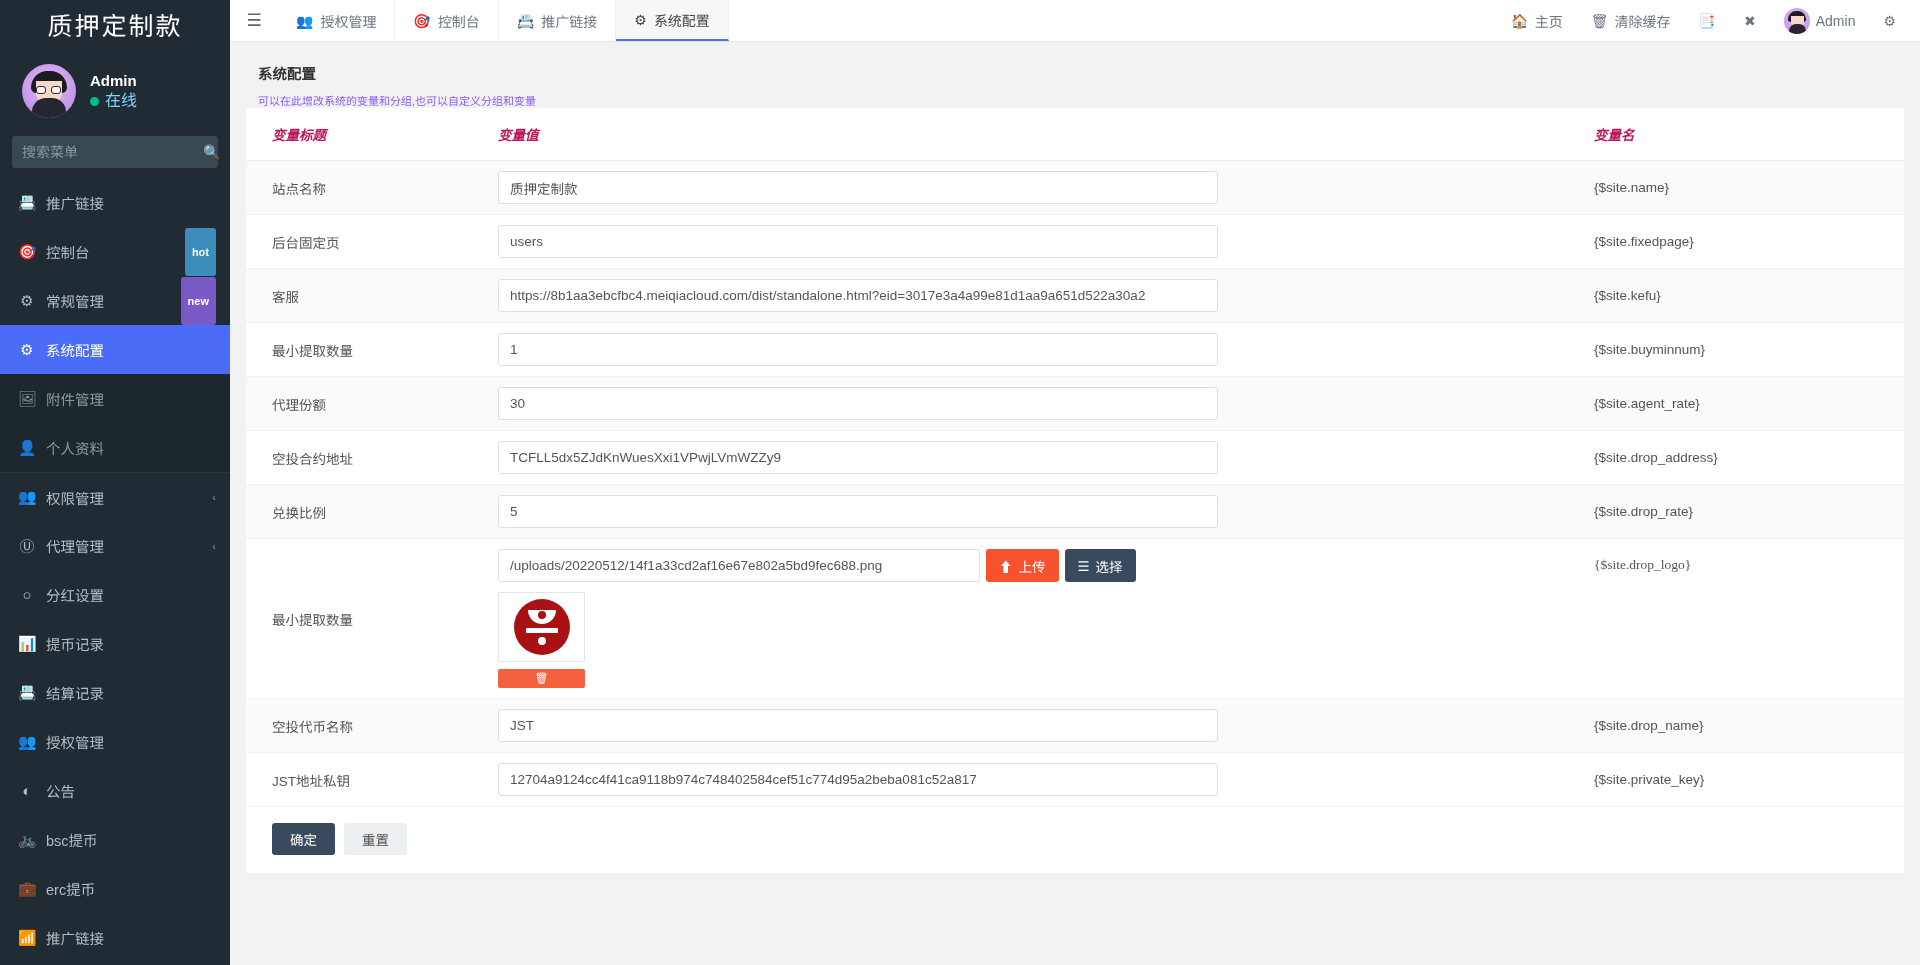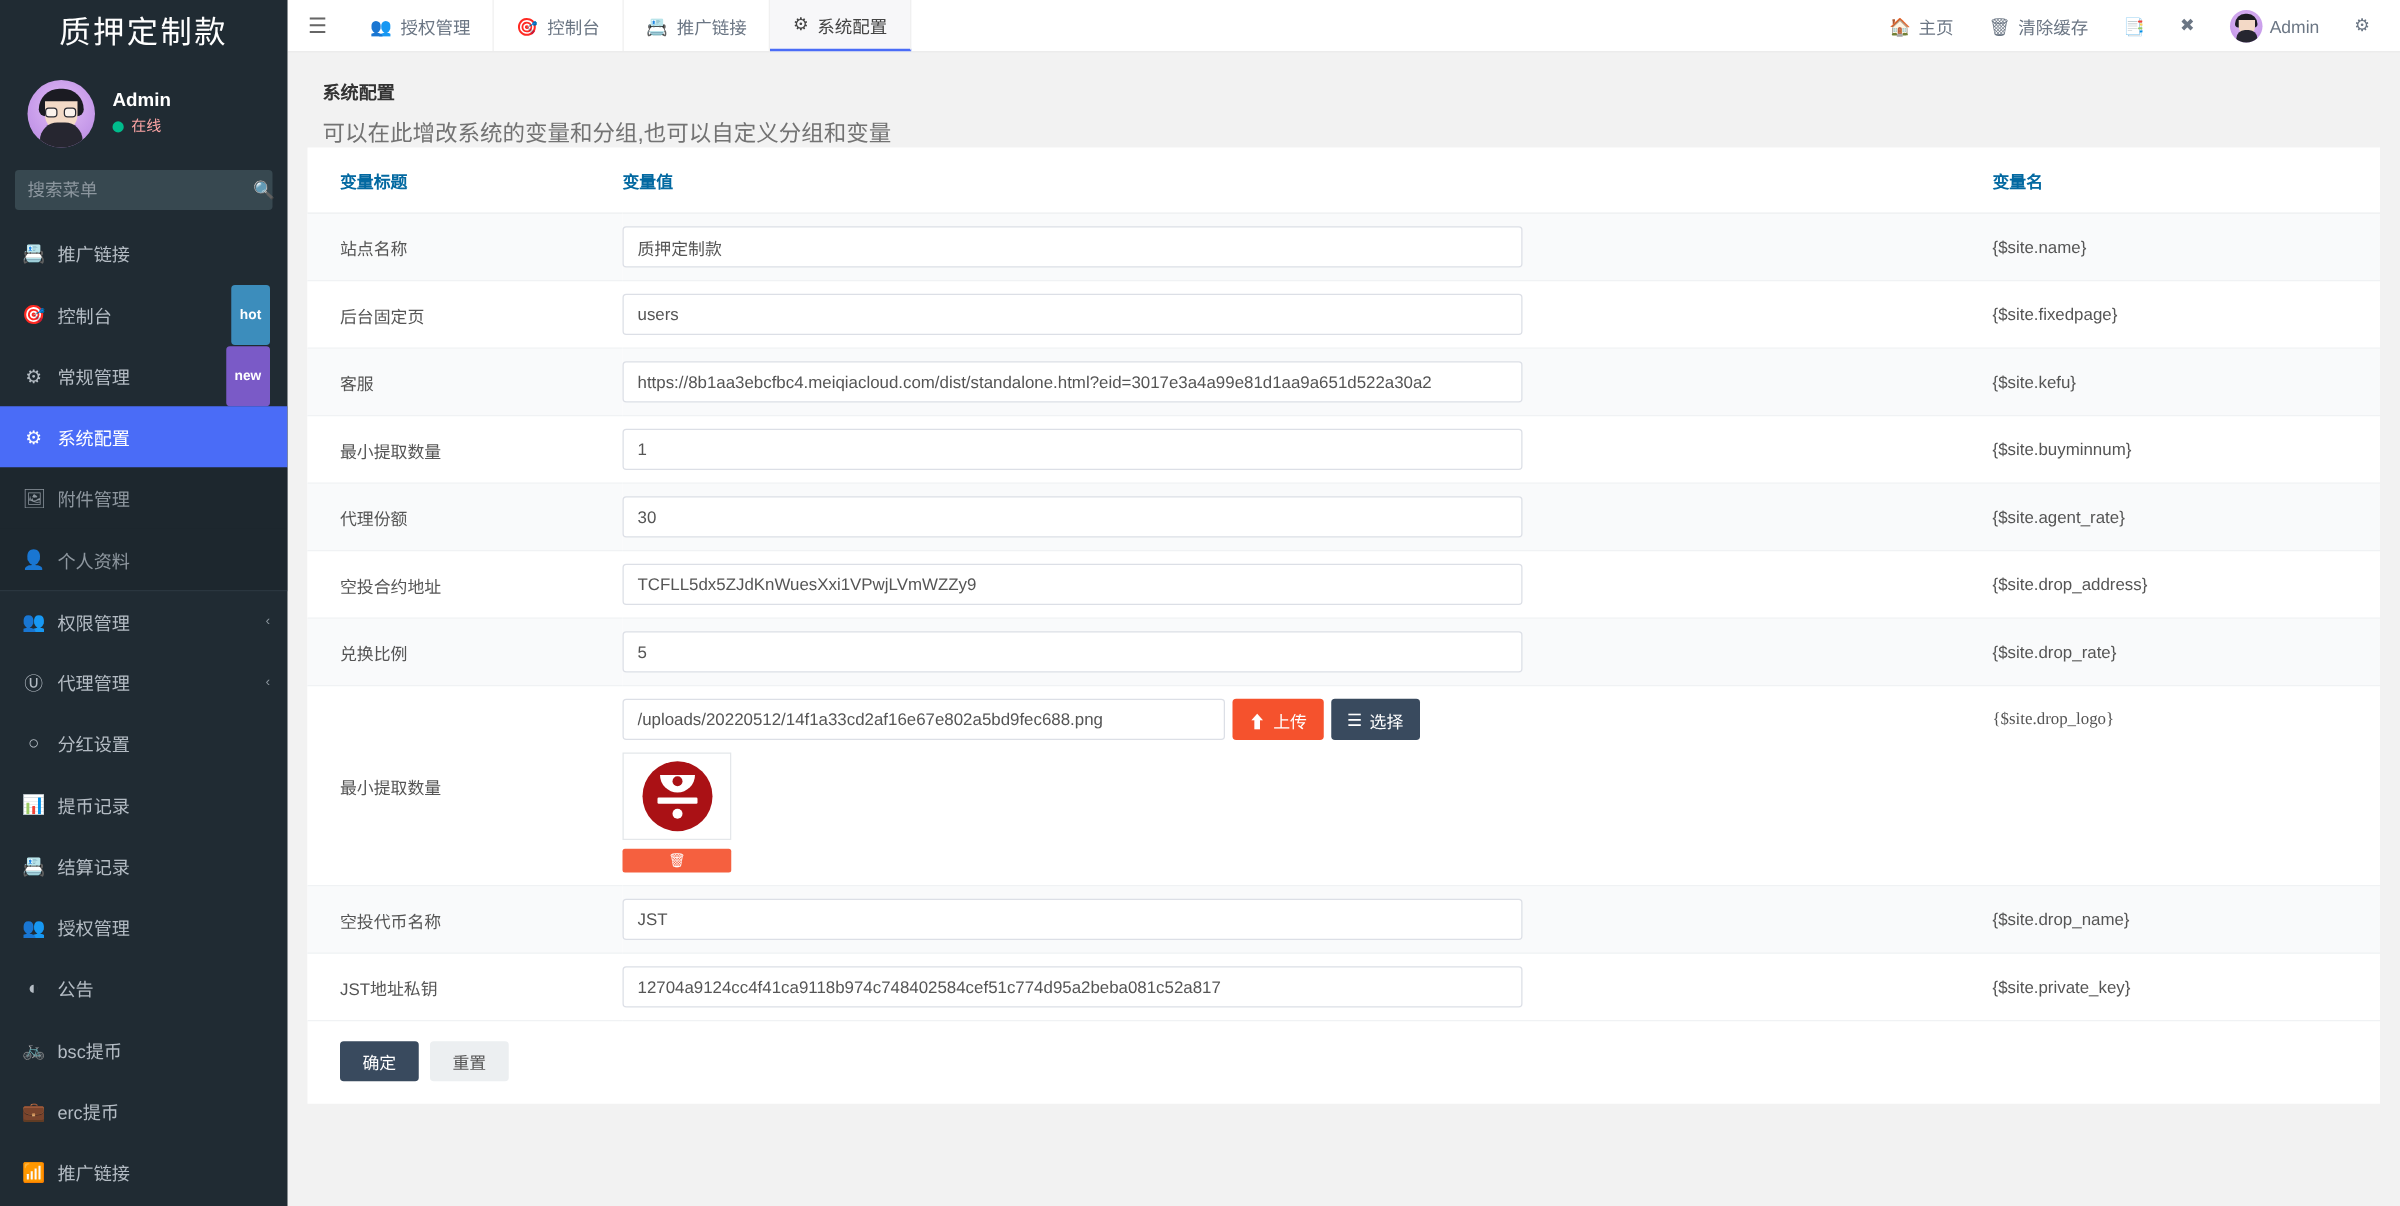--- a/index.html
+++ b/index.html
@@ -51,21 +51,21 @@
     position: absolute; top: 22px; width: 10px; height: 8px;
     border: 1.6px solid #2b2b33; border-radius: 3px; background: #ffffffaa;
   }
   .avatar .glass.l { left: 14px; }
   .avatar .glass.r { left: 29px; }
   .avatar .mask {
     position: absolute; left: 10px; top: 34px; width: 34px; height: 22px;
     background: #262630; border-radius: 14px 14px 4px 4px;
   }
   .uname { color: #fff; font-size: 15px; font-weight: bold; line-height: 20px; }
-  .ustat { font-size: 12px; color: #fca5a5; line-height: 20px; display: flex; align-items: center; gap: 6px; }
+  .ustat { font-size: 16px; color: #7dd3fc; line-height: 20px; display: flex; align-items: center; gap: 6px; }
   .dot-online { width: 9px; height: 9px; border-radius: 50%; background: #00bc8c; display: inline-block; }
 
   .searchwrap {
     margin: 6px 12px 10px 12px;
     background: #374850;
     border-radius: 3px;
     height: 32px;
     display: flex; align-items: center;
     padding: 0 10px;
   }
@@ -130,36 +130,36 @@
     position: relative; overflow: hidden; flex-shrink: 0;
   }
   .tr-avatar .h { position:absolute; left:4px; top:3px; width:18px; height:11px; background:#1b1b22; border-radius:9px 9px 3px 3px; }
   .tr-avatar .f { position:absolute; left:7px; top:8px; width:13px; height:12px; background:#f3d9c6; border-radius:0 0 7px 7px; }
   .tr-avatar .m { position:absolute; left:5px; top:16px; width:17px; height:11px; background:#262630; border-radius:7px 7px 2px 2px; }
 
   
   .content { flex: 1; overflow: hidden; padding: 12px 16px 0 16px; }
   .panel-head { padding: 8px 12px 0 12px; }
   .ph-title { font-size: 14.5px; font-weight: bold; color: #333; }
-  .ph-sub { font-size: 18px; color: #737373; margin-top: 9px; }
+  .ph-sub { font-size: 11px; color: #8b5cf6; margin-top: 9px; }
 
   .tabs { display: flex; gap: 4px; margin: 18px 0 0 12px; align-items: flex-end; }
   .tab {
     background: #e2e7ea; color: #9aa5ad; font-size: 13.5px;
     padding: 9px 22px; border-radius: 3px 3px 0 0; cursor: pointer;
   }
   .tab.active { background: #ffffff; color: #5b646e; }
   .tab.plus { padding: 9px 18px; color: #8c97a0; font-size: 15px; }
 
   .card { background: #ffffff; margin: 0 0 0 0; min-height: 640px; }
 
   table.cfg { width: 100%; border-collapse: collapse; table-layout: fixed; }
   table.cfg th {
-    text-align: left; font-size: 13.5px; color: #0369a1; font-weight: bold;
-    padding: 16px 0 16px 0; border-bottom: 1px solid #ebeef0;
+    text-align: left; font-size: 13.5px; color: #be185d; font-weight: bold;
+    padding: 16px 0 16px 0; border-bottom: 1px solid #ebeef0; font-style: italic;
   }
   table.cfg td {
     font-size: 13.5px; color: #555; padding: 10px 0; vertical-align: middle;
     border-bottom: 1px solid #f0f2f4;
   }
   table.cfg tbody tr:nth-child(odd) { background: #f9fafb; }
   table.cfg tbody tr:nth-child(even) { background: #ffffff; }
   .c-title { width: 252px; padding-left: 26px !important; }
   .c-value { width: auto; }
   .c-name  { width: 320px; padding-left: 10px !important; color: #555; }

